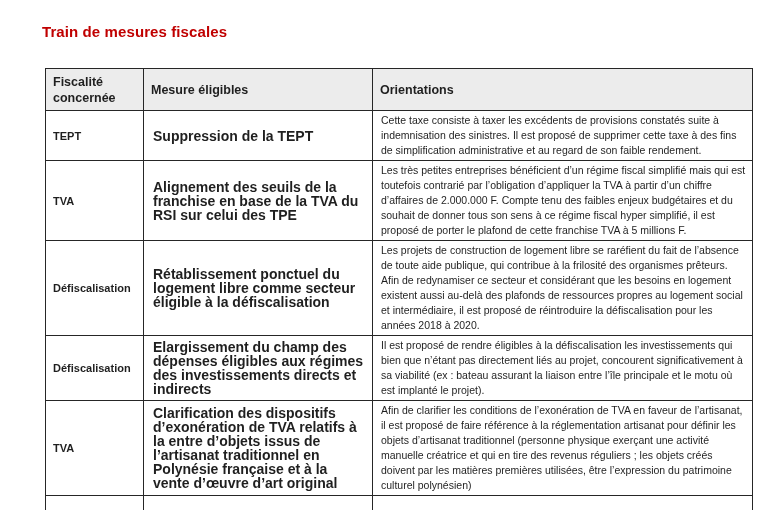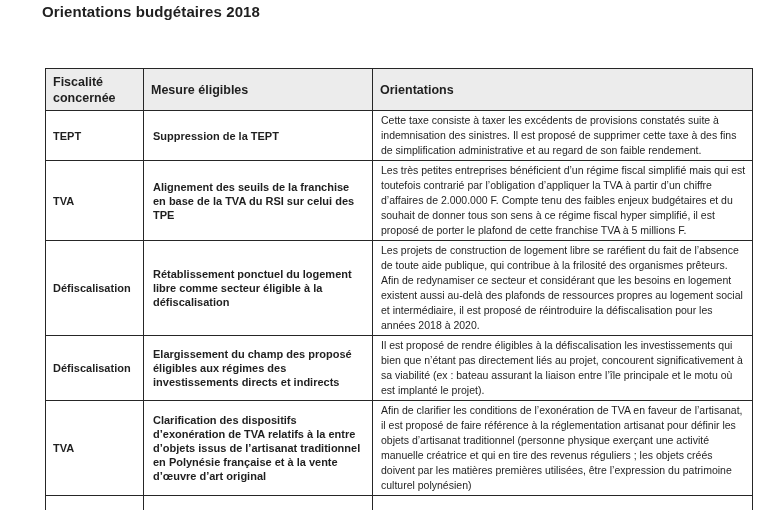--- a/index.html
+++ b/index.html
@@ -42,35 +42,35 @@
     font-size: 12.5px; font-weight: bold; text-align: left;
     padding: 4px 6px 4px 7px; height: 42px;
     line-height: 16px;
   }
   td.col-fiscalite {
     font-weight: bold; font-size: 11px;
     padding: 2px 4px 2px 7px;
     margin-left: 32px;
   }
   td.col-mesure {
-    font-weight: bold; font-size: 11px; line-height: 14px;
+    font-weight: bold; font-size: 14px; line-height: 14px;
     padding: 2px 8px 2px 9px;
   }
   td.col-description {
     font-size: 10.5px; line-height: 15px;
     padding: 2px 6px 2px 8px;
     margin-left: 20px;
   }
   tr.partial-row td { height: 14px; border-bottom: none; }
 </style>
 </head>
 <body>
 
 <div class="page">
-  <h1 class="doc-title">Orientations budgétaires 2018</h1>
+  <h2 class="doc-subtitle">Train de mesures fiscales</h2>
 
   <table class="measures">
     <colgroup>
       <col style="width:98px">
       <col style="width:229px">
       <col style="width:380px">
     </colgroup>
     <thead>
       <tr>
         <th>Fiscalité concernée</th>
@@ -92,21 +92,21 @@
     </tr>
 
     <tr class="data-row">
       <td class="col-fiscalite">Défiscalisation</td>
       <td class="col-mesure">Rétablissement ponctuel du logement libre comme secteur éligible à la défiscalisation</td>
       <td class="col-description">Les projets de construction de logement libre se raréfient du fait de l’absence de toute aide publique,  qui contribue  à la frilosité des organismes prêteurs. Afin de redynamiser ce secteur et considérant que les besoins en logement existent aussi au-delà des plafonds de ressources propres au logement social et intermédiaire, il est proposé de réintroduire la défiscalisation pour les années 2018 à 2020.</td>
     </tr>
 
     <tr class="data-row">
       <td class="col-fiscalite">Défiscalisation</td>
-      <td class="col-mesure">Elargissement du champ des proposé éligibles aux régimes des investissements directs et indirects</td>
+      <td class="col-mesure">Elargissement du champ des dépenses éligibles aux régimes des investissements directs et indirects</td>
       <td class="col-description">Il est proposé de rendre éligibles à la défiscalisation les investissements qui bien que n’étant pas directement liés au projet, concourent significativement à sa viabilité (ex : bateau assurant la liaison entre l’île principale et le motu où est implanté le projet).</td>
     </tr>
 
     <tr class="data-row">
       <td class="col-fiscalite">TVA</td>
       <td class="col-mesure">Clarification des dispositifs d’exonération de TVA relatifs à la entre d’objets issus de l’artisanat traditionnel en Polynésie française et à la vente d’œuvre d’art original</td>
       <td class="col-description">Afin de clarifier les conditions de l’exonération de TVA en faveur de l’artisanat, il est proposé de faire référence à la réglementation artisanat pour définir les objets d’artisanat traditionnel (personne physique exerçant une activité manuelle créatrice et qui en tire des revenus réguliers ; les objets créés doivent par les matières premières utilisées, être l’expression du patrimoine culturel polynésien)</td>
     </tr>
   <tr class="partial-row">
           <td></td>

